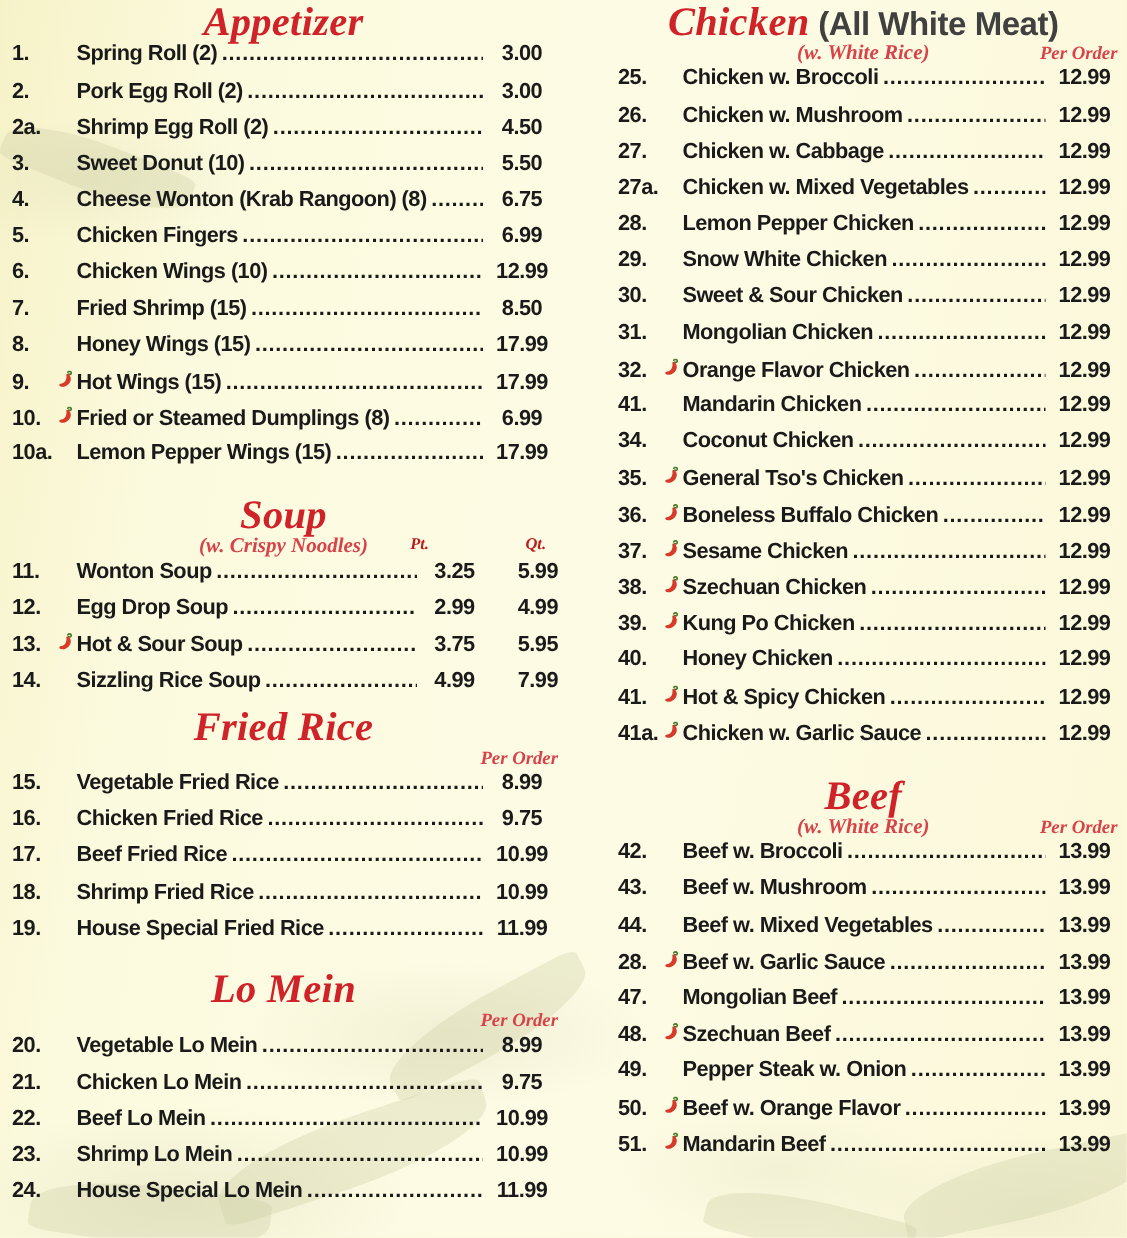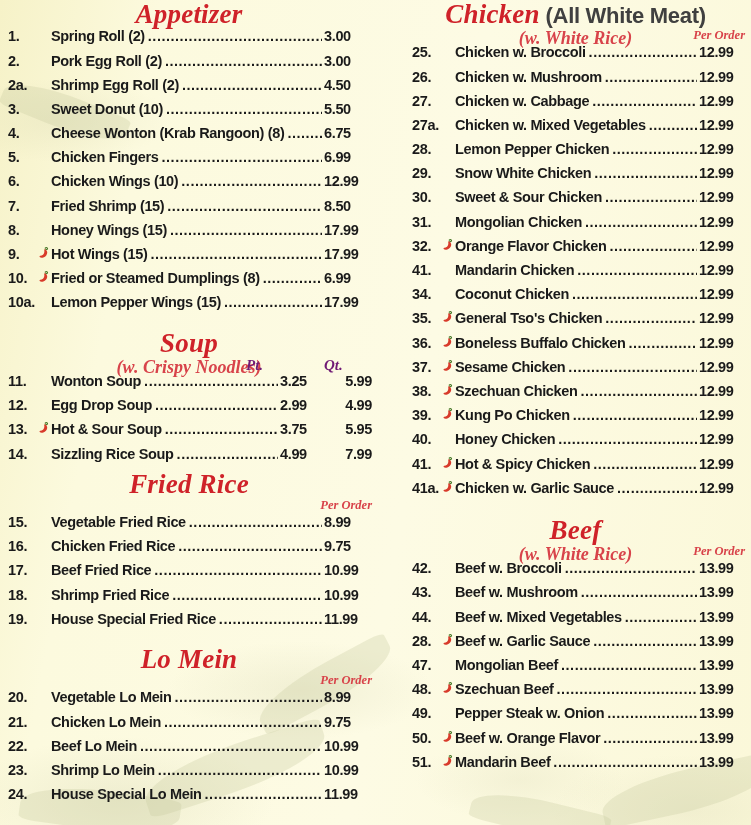--- a/index.html
+++ b/index.html
@@ -41,36 +41,36 @@
     font-family:"Liberation Sans", sans-serif;
     font-style:normal;
     color:#404040;
     font-size:22px;
     letter-spacing:-.3px;
   }
   .subnote{
     font-family:"Liberation Serif", serif;
     font-style:italic;font-weight:700;
     color:#d8434a;
-    font-size:18px;
+    font-size:14px;
     text-align:center;
   }
   .hdr-row{position:relative;height:16px;}
   .hdr-row .subnote{position:absolute;left:0;right:0;text-align:center;}
   .hdr-row .perorder{
     position:absolute;right:6px;top:0;
     font-family:"Liberation Serif", serif;
     font-style:italic;font-weight:700;
     color:#d8434a;font-size:12.5px;
   }
   .hdr-row .ptqt{
     position:absolute;
     font-family:"Liberation Serif", serif;
     font-style:italic;font-weight:700;
-    color:#701a75;font-size:15px;text-align:left;
+    color:#b91c1c;font-size:11px;text-align:right;
   }
 
   .items{list-style:none;margin:0;padding:0;}
   .row{
     position:relative;
     display:flex;align-items:baseline;
     font-weight:700;
     color:#1a1a1a;
     font-size:14.5px;
     letter-spacing:-.35px;
@@ -97,21 +97,21 @@
   .dots{
     flex:1 1 auto;
     overflow:hidden;
     white-space:nowrap;
     margin:0 2px 0 3px;
     color:#1a1a1a;
     letter-spacing:.5px;
   }
   .price{
     flex:0 0 auto;
-    text-align:left;
+    text-align:center;
     white-space:nowrap;
   }
   .price.p1{width:46px;}
   .price.p2{width:46px;text-align:right;padding-right:6px;}
   .price.single{width:48px;padding-right:6px;}
   .col-right .price.single{width:48px;padding-right:4px;}
 </style>
 </head>
 <body>
 

